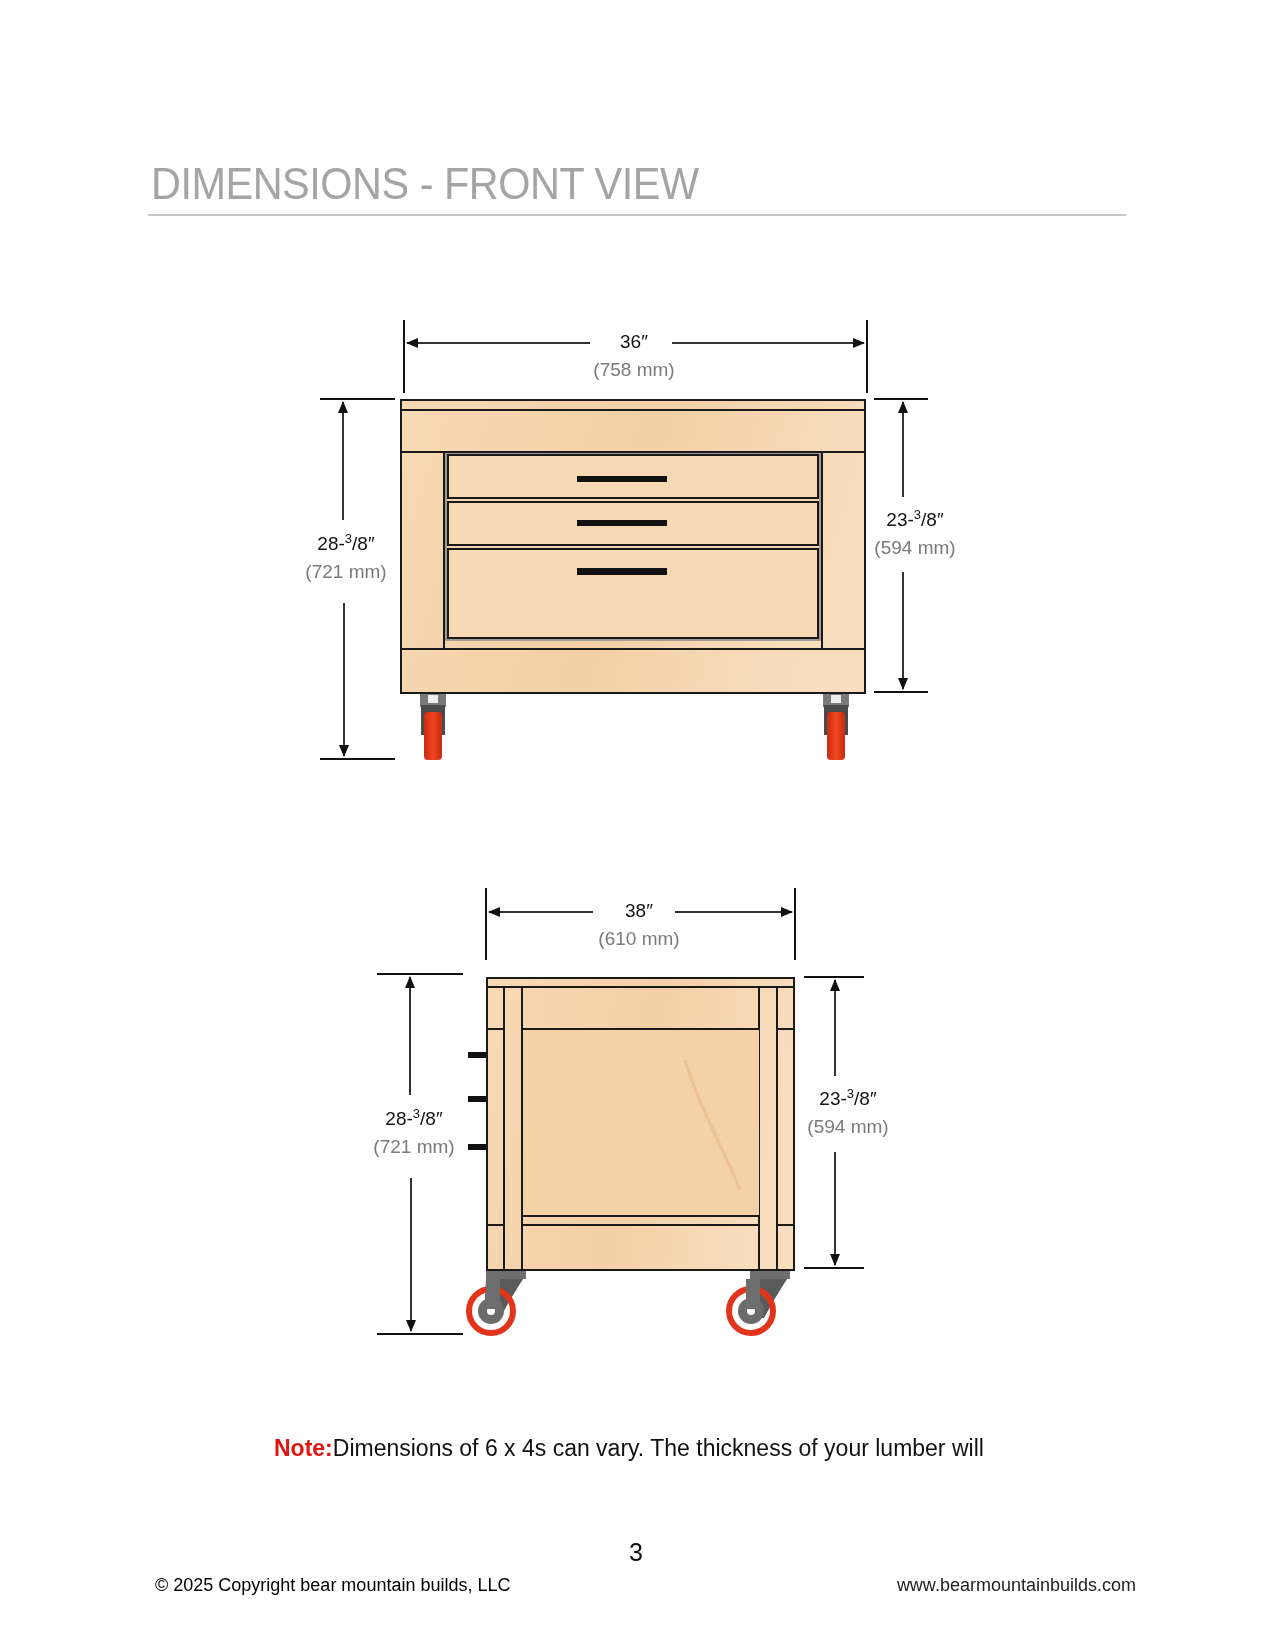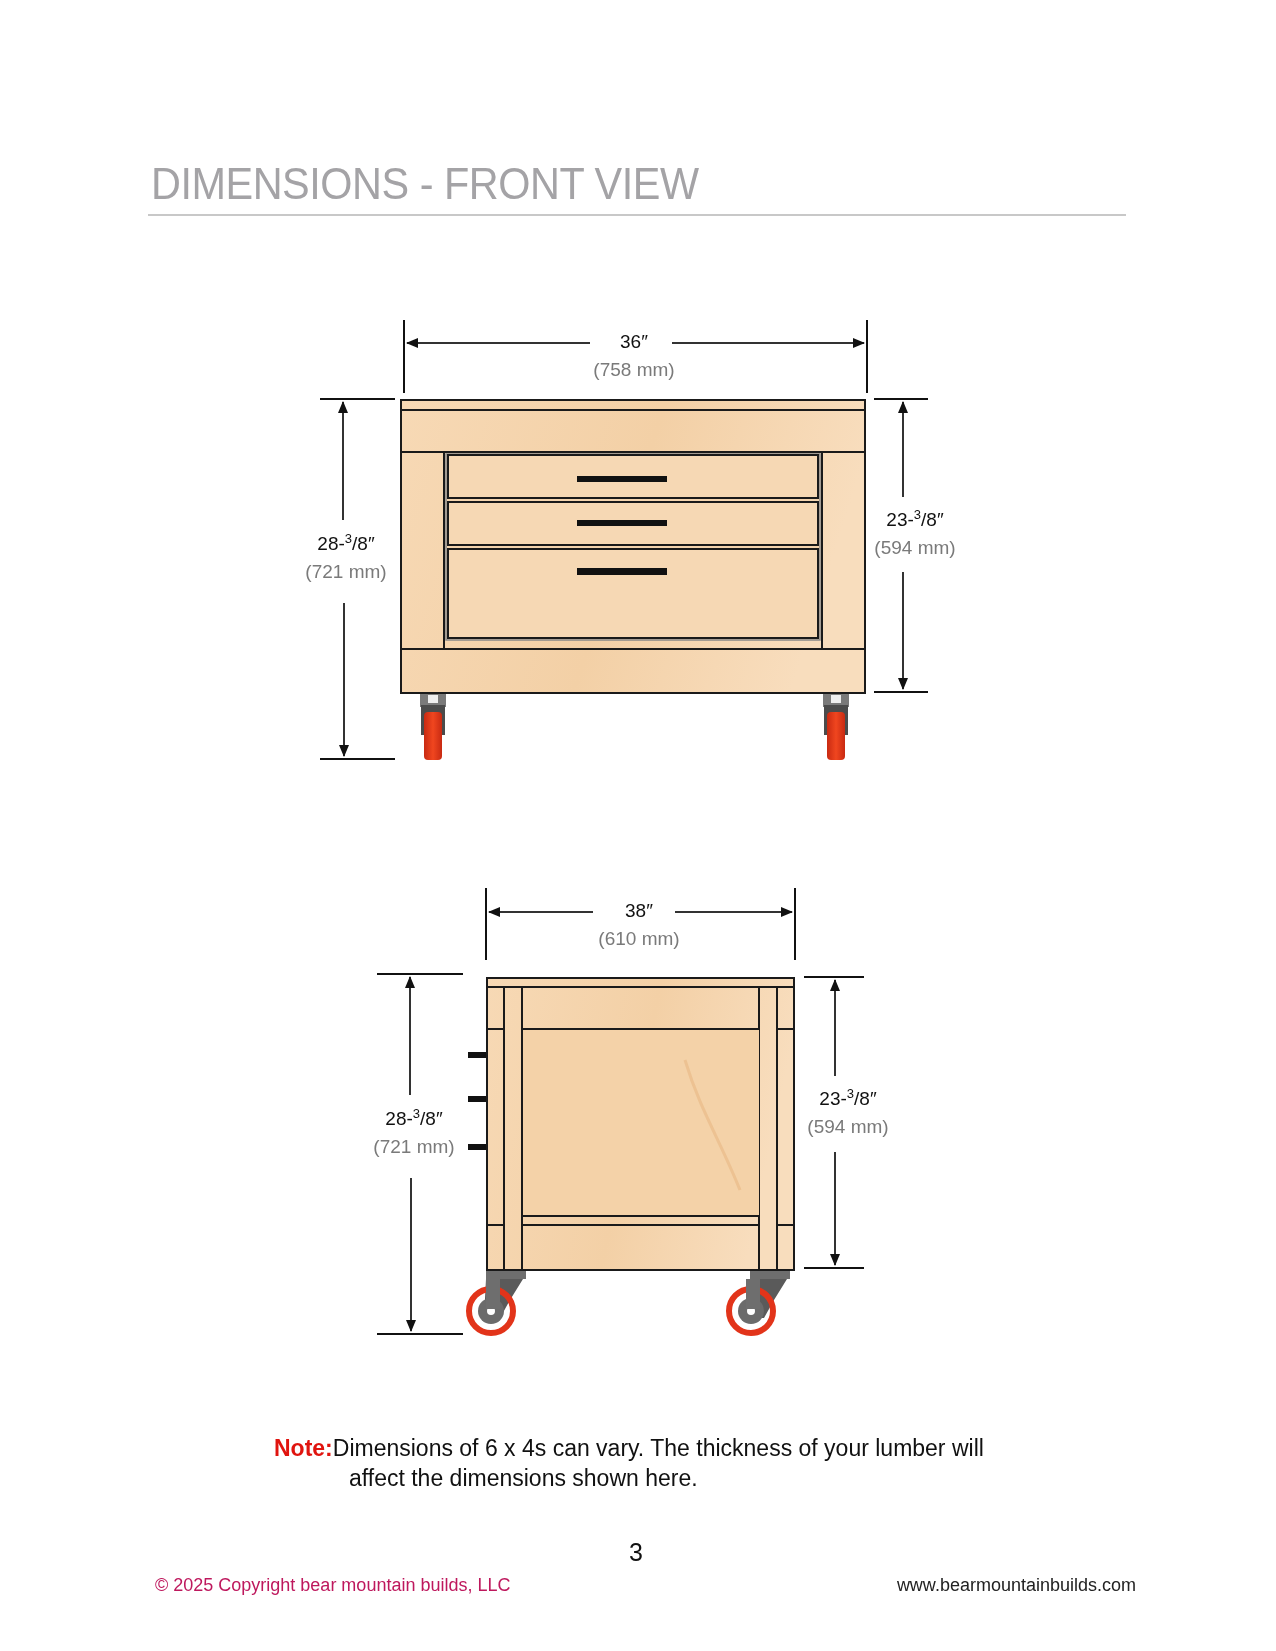--- a/index.html
+++ b/index.html
@@ -7,21 +7,21 @@
   .title { position:absolute; left:151px; top:158px; font-size:45px; color:#a4a3a6; letter-spacing:-0.5px; font-family:"Liberation Sans", sans-serif; transform:scaleX(0.92); transform-origin:left top; white-space:nowrap; }
   .rule { position:absolute; left:148px; top:214px; width:978px; height:2px; background:#c8c8c8; }
   .drawing { position:absolute; left:0; top:0; width:1276px; height:1651px; }
   .dimlabel { position:absolute; text-align:center; font-size:19px; color:#111; white-space:nowrap; transform:translateX(-50%); }
   .dimlabel .mm { color:#7a7a7a; display:block; margin-top:6px; }
   .dimlabel sup { font-size:13px; }
   .note { position:absolute; left:274px; top:1433px; font-size:23px; color:#111; line-height:30px; }
   .note .note-label { color:#e0140f; font-weight:bold; margin-right:0; }
   .note .line2 { display:block; padding-left:75px; }
   .pageno { position:absolute; left:636px; top:1538px; font-size:25px; color:#111; transform:translateX(-50%); }
-  .footer-left { position:absolute; left:155px; top:1575px; font-size:18px; color:#be185d; }
+  .footer-left { position:absolute; left:155px; top:1575px; font-size:18px; color:#000000; }
   .footer-right { position:absolute; right:140px; top:1575px; font-size:18px; color:#222;margin-left:36px; }
 </style>
 </head>
 <body>
 
 <div class="title">DIMENSIONS - FRONT VIEW</div>
 <div class="rule"></div>
 
 <svg class="drawing" width="1276" height="1651" viewBox="0 0 1276 1651" xmlns="http://www.w3.org/2000/svg">
   <defs>
@@ -177,18 +177,17 @@
   <span><span>28-</span><sup>3</sup><span>/8″</span></span>
   <span class="mm">(721 mm)</span>
 </div>
 <div class="dimlabel" style="left:848px; top:1086px;">
   <span><span>23-</span><sup>3</sup><span>/8″</span></span>
   <span class="mm">(594 mm)</span>
 </div>
 
 <div class="note">
   <span class="note-label">Note:</span><span>Dimensions of 6 x 4s can vary. The thickness of your lumber will</span>
-  <span class="line2">affect the dimensions shown here.</span>
 </div>
 
 <div class="pageno">3</div>
 <div class="footer-left">© 2025 Copyright bear mountain builds, LLC</div>
 <div class="footer-right">www.bearmountainbuilds.com</div>
 
 </body></html>

